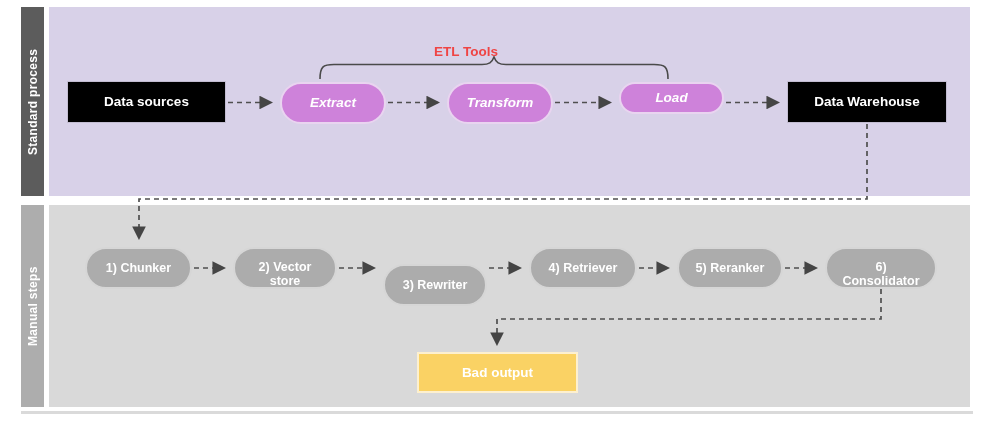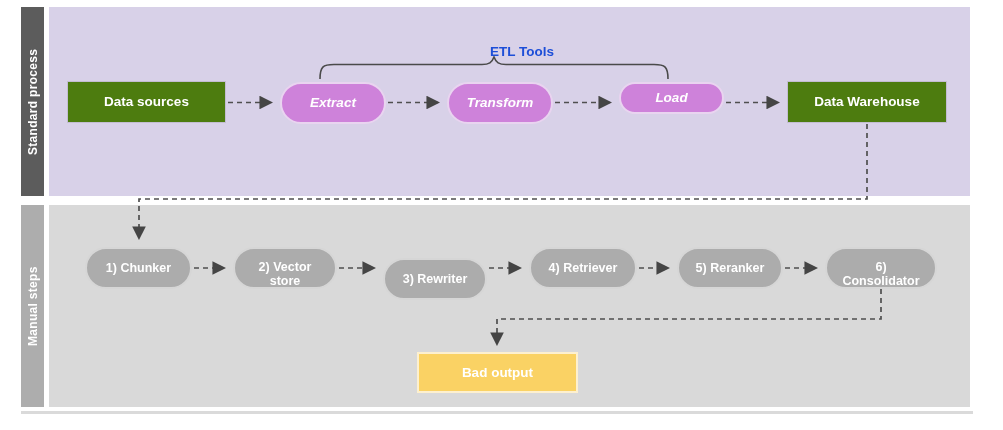--- a/index.html
+++ b/index.html
@@ -25,56 +25,56 @@
   .lane2-body{left:49px;top:205px;width:921px;height:202px;background:#d9d9d9;}
   .bottom-edge{position:absolute;left:21px;top:411px;width:952px;height:3px;background:#dadada;}
 
   .node{
     position:absolute;box-sizing:border-box;
     display:flex;align-items:center;justify-content:center;
     color:#ffffff;font-weight:bold;text-align:center;
     line-height:1.15;
   }
   .rect-node{
-    background:#4d7c0f;border:1px solid #c3bdd2;
+    background:#000000;border:1px solid #c3bdd2;
     font-size:13.5px;white-space:nowrap;
   }
   .etl-pill{
     background:#ce82da;border:2px solid #e9d4f0;border-radius:22px;
     font-size:13.5px;white-space:nowrap;font-style:italic;
   }
   .manual-pill{
     background:#acacac;border:2px solid #d6d6d6;border-radius:22px;
     font-size:12.5px;white-space:nowrap;
   }
   .manual-pill .wrap{white-space:normal;display:inline-block;margin-top:12px;}
   .w62{width:62px;}
   .w86{width:86px;}
   .output-node{
     background:#fad264;border:2px solid #fdf0cf;
     font-size:13.5px;white-space:nowrap;
   }
   .group-label{
     position:absolute;left:434px;top:44px;width:120px;
-    text-align:right;color:#1d4ed8;font-weight:bold;font-size:13.5px;
+    text-align:left;color:#ef4444;font-weight:bold;font-size:13.5px;
   }
   .connector-layer{
     position:absolute;left:0;top:0;width:1003px;height:430px;
     pointer-events:none;
   }
 
   
   .n-data-sources{left:67px;top:81px;width:159px;height:42px;}
   .n-extract{left:280px;top:82px;width:106px;height:42px;}
   .n-transform{left:447px;top:82px;width:106px;height:42px;}
   .n-load{left:619px;top:82px;width:105px;height:32px;}
   .n-data-warehouse{left:787px;top:81px;width:160px;height:42px;}
   .n-chunker{left:85px;top:247px;width:107px;height:42px;}
   .n-vector-store{left:233px;top:247px;width:104px;height:42px;}
-  .n-rewriter{left:383px;top:258px;width:104px;height:42px;align-items:center;}
+  .n-rewriter{left:383px;top:264px;width:104px;height:42px;align-items:center;}
   .n-retriever{left:529px;top:247px;width:108px;height:42px;}
   .n-reranker{left:677px;top:247px;width:106px;height:42px;}
   .n-consolidator{left:825px;top:247px;width:112px;height:42px;}
   .n-bad-output{left:417px;top:352px;width:161px;height:41px;}
 </style>
 </head>
 <body>
 
 <div class="canvas">
 

